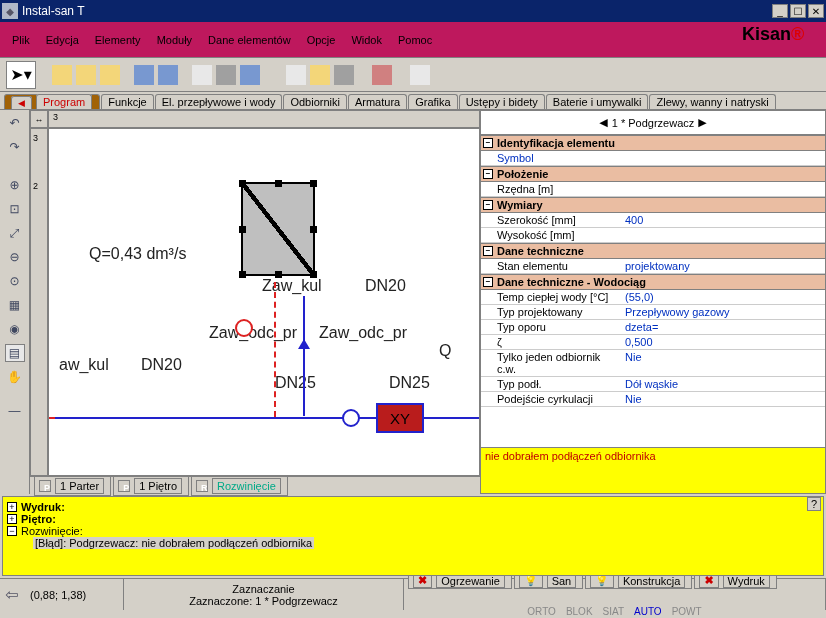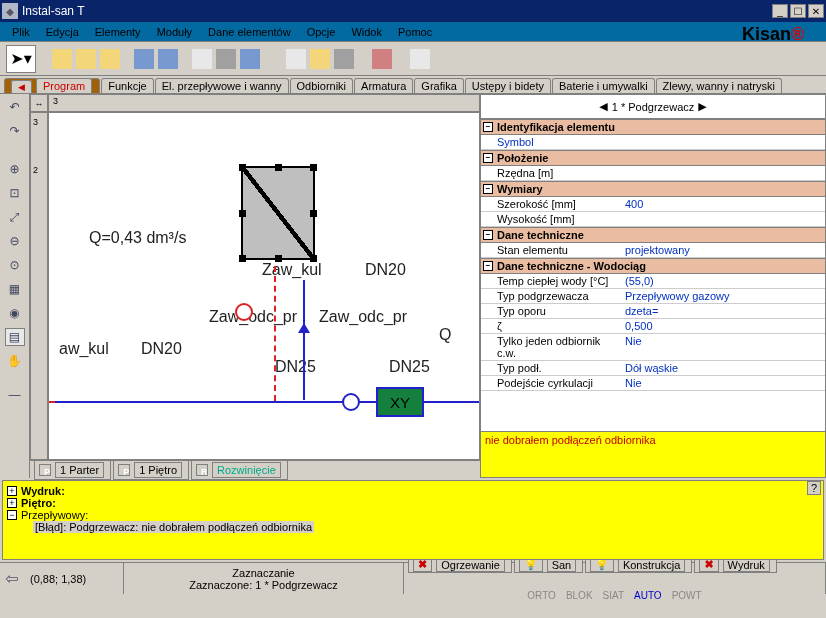--- a/index.html
+++ b/index.html
@@ -4,21 +4,21 @@
 <style>
 * { box-sizing: border-box; margin: 0; padding: 0; font-family: "Tahoma", "Segoe UI", sans-serif; }
 body { width: 826px; height: 618px; background: #d4d0c8; font-size: 11px; overflow: hidden; }
 
 .titlebar { height: 22px; background: linear-gradient(#0a246a,#0a246a); color: #fff; display: flex; align-items: center; padding: 0 2px; }
 .titlebar .icon { width:16px; height:16px; background:#b0b8c8; margin-right:4px; display:inline-flex; align-items:center; justify-content:center; font-size:10px; color:#556; }
 .titlebar .title { flex:1; font-size:12px; }
 .titlebar .winbtns { display:flex; gap:2px; }
 .titlebar .winbtns span { width:16px; height:14px; background:#d4d0c8; color:#000; display:inline-flex; align-items:center; justify-content:center; font-size:10px; border:1px solid #808080; }
 
-.menubar { height:20px; background:#0369a1; border-bottom:1px solid #808080; display:flex; align-items:center; padding-left:4px; }
+.menubar { height:36px; background:#be185d; border-bottom:1px solid #808080; display:flex; align-items:center; padding-left:4px; }
 .menubar span { padding:2px 8px; }
 .brandbox { position:absolute; right:4px; top:24px; width:80px; height:24px; font-family:Arial; font-weight:bold; font-size:18px; color:#000; }
 .brandbox .reddot { color:#d00; }
 
 .toolbar { height:34px; background:#d4d0c8; border-bottom:1px solid #808080; display:flex; align-items:center; padding-left:6px; gap:4px; }
 .toolbar .tbarrow { width:30px; height:28px; border:1px solid #808080; background:#fff; display:flex; align-items:center; justify-content:center; font-size:16px; }
 .toolbar .tbtn { width:20px; height:20px; display:inline-block; border:1px solid transparent; }
 .tb-yellow{background:#f3d679;} .tb-blue{background:#7898d0;} .tb-red{background:#d08080;} .tb-grey{background:#a0a0a0;} .tb-pale{background:#e8e8e8;}
 
 .tabstrip { height:18px; background:#d4d0c8; display:flex; align-items:flex-end; padding-left:4px; border-bottom:1px solid #808080; overflow:hidden; }
@@ -57,21 +57,21 @@
 .lbl5{left:10px; top:227px;} .lbl6{left:92px; top:227px;}
 .lbl7{left:226px; top:245px;} .lbl8{left:340px; top:245px;}
 .lbl9{left:390px; top:213px;}
 
 .vred { position:absolute; left:225px; top:153px; width:0; height:135px; border-left:2px dashed #d22; }
 .hred { position:absolute; left:0; top:288px; width:225px; height:0; border-top:2px dashed #d22; }
 .vblue { position:absolute; left:254px; top:167px; width:0; height:120px; border-left:2px solid #22c; }
 .hblue { position:absolute; left:6px; top:288px; width:430px; height:0; border-top:2px solid #22c; }
 .circ { position:absolute; width:18px; height:18px; border:2px solid #22c; border-radius:50%; background:#fff; }
 .c1{left:293px; top:280px;} .c2{left:186px; top:190px; border-color:#d22;}
-.hex { position:absolute; left:327px; top:274px; width:48px; height:30px; border:2px solid #22c; background:#15803d; display:flex; align-items:center; justify-content:center; font-size:15px; }
+.hex { position:absolute; left:327px; top:274px; width:48px; height:30px; border:2px solid #22c; background:#b91c1c; display:flex; align-items:center; justify-content:center; font-size:15px; }
 .tri { position:absolute; width:0; height:0; border-left:6px solid transparent; border-right:6px solid transparent; border-bottom:10px solid #22c; }
 .tri.up{left:249px; top:210px;} 
 
 .bottomtabs { height:18px; background:#d4d0c8; border-top:1px solid #808080; display:flex; align-items:center; padding-left:4px; }
 .bottomtabs span { padding:1px 4px; border:1px solid #808080; background:#d4d0c8; font-size:11px; margin-right:2px; display:inline-flex; align-items:center; gap:2px; }
 .bottomtabs .badge { display:inline-block; width:12px; height:12px; color:#fff; font-weight:bold; font-size:9px; text-align:center; line-height:12px; }
 .bg-blue{background:#0040c0;} .bg-green{background:#0a0;} 
 .bottomtabs .teal{color:#0a8;}
 
 .proppanel { flex:1; background:#fff; border:1px solid #808080; display:flex; flex-direction:column; min-width:0; }
@@ -148,21 +148,21 @@
   <span class="tbtn tb-grey"></span>
   <div style="width:10px"></div>
   <span class="tbtn tb-red"></span>
   <div style="width:10px"></div>
   <span class="tbtn tb-pale"></span>
 </div>
 
 <div class="tabstrip">
   <span class="active red"><span class="glyph">◀</span> <span>Program</span></span>
   <span>Funkcje</span>
-  <span>El. przepływowe i wanny</span>
+  <span>El. przepływowe i wody</span>
   <span>Odbiorniki</span>
   <span>Armatura</span>
   <span>Grafika</span>
   <span>Ustępy i bidety</span>
   <span>Baterie i umywalki</span>
   <span>Zlewy, wanny i natryski</span>
 </div>
 
 <div class="workarea">
   <div class="ltoolbar">
@@ -284,21 +284,21 @@
         </div>
       <div class="pgroup">
           <span class="tog">−</span>
           <span>Dane techniczne - Wodociąg</span>
         </div>
       <div class="prow">
           <div class="pk">Temp ciepłej wody [°C]</div>
           <div class="pv">(55,0)</div>
         </div>
       <div class="prow">
-          <div class="pk">Typ podgrzewacza</div>
+          <div class="pk">Typ projektowany</div>
           <div class="pv">Przepływowy gazowy</div>
         </div>
       <div class="prow">
           <div class="pk">Typ oporu</div>
           <div class="pv">dzeta=</div>
         </div>
       <div class="prow">
           <div class="pk">ζ</div>
           <div class="pv">0,500</div>
         </div>
@@ -325,21 +325,21 @@
     <li>
         <span class="box">+</span>
         <span class="bold">Wydruk:</span>
       </li>
     <li>
         <span class="box">+</span>
         <span class="bold">Piętro:</span>
       </li>
     <li>
         <span class="box">−</span>
-        <span>Przepływowy:</span>
+        <span>Rozwinięcie:</span>
       </li>
   </ul>
   <div class="err"><span class="sel">[Błąd]:  Podgrzewacz: nie dobrałem podłączeń odbiornika</span></div>
 </div>
 
 <div class="statusbar">
   <div class="backarrow">⇦</div>
   <div class="sec" style="width:100px">
       <span>(0,88; 1,38)</span>
     </div>

